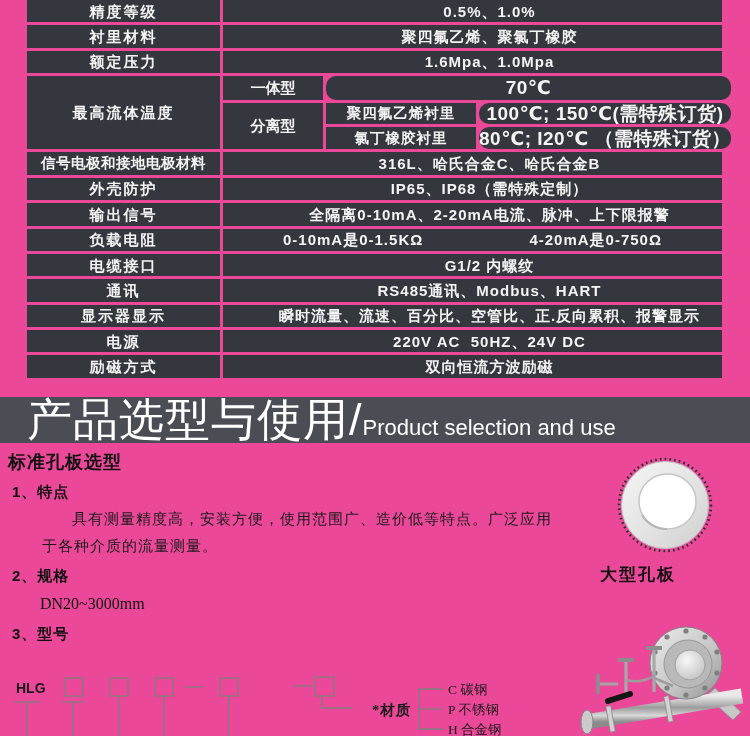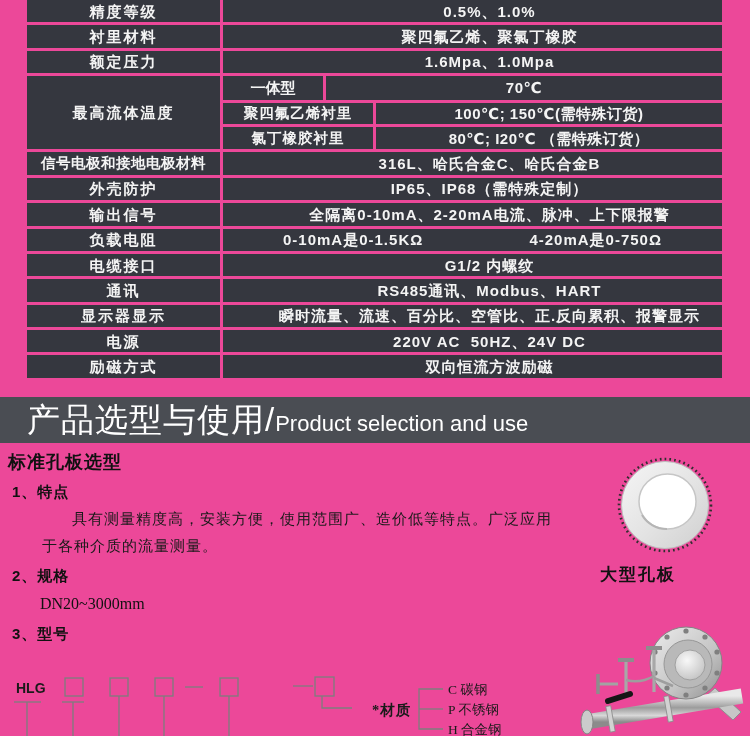--- a/index.html
+++ b/index.html
@@ -14,28 +14,28 @@
   .lab{width:193px;flex:none;letter-spacing:2px;}
   .lab.long{letter-spacing:0.5px;font-size:14.5px;}
   .val{flex:1;letter-spacing:1px;padding-left:34px;}
   .val.split{justify-content:space-between;padding:0 60px;gap:28px;}
   
   .tblock{display:flex;gap:3px;height:73.2px;flex:none;}
   .tblock-right{flex:1;display:flex;flex-direction:column;gap:3px;}
   .tsub{display:flex;gap:3px;flex:1;}
   .typecol{width:100px;flex:none;}
   .lining{width:150px;flex:none;letter-spacing:1px;font-size:14.5px;}
-  .temps{flex:1;font-size:15px;letter-spacing:0.5px;}
+  .temps{flex:1;font-size:19px;letter-spacing:0.5px;border-radius:10px;}
   .sep-wrap{flex:1;display:flex;flex-direction:column;gap:3px;}
   .sep-row{display:flex;gap:3px;flex:1;}
 
   
   .banner{position:absolute;left:0;top:397px;width:750px;height:46px;background:#4a4d53;
           display:flex;align-items:baseline;padding-left:27px;box-sizing:border-box;color:#fff;}
-  .banner-zh{font-size:33px;line-height:46px;letter-spacing:1px;font-weight:normal;}
+  .banner-zh{font-size:45px;line-height:46px;letter-spacing:1px;font-weight:normal;}
   .banner-en{font-size:22px;letter-spacing:0;}
 
   
   .h-sec{position:absolute;left:8px;top:450px;font-size:18px;font-weight:bold;color:#111;letter-spacing:1px;}
   .h-item{position:absolute;font-size:15px;font-weight:bold;color:#111;letter-spacing:1px;}
   .h-item.i1{left:12px;top:483px;}
   .h-item.i2{left:12px;top:567px;}
   .h-item.i3{left:12px;top:625px;}
   .para{position:absolute;font-family:"Liberation Serif","DejaVu Serif",serif;font-size:15px;color:#1a1a1a;letter-spacing:1px;}
   .para.l1{left:72px;top:510px;}
@@ -73,20 +73,21 @@
     </div>
 
     <div class="tblock">
       <div class="cell lab">最高流体温度</div>
       <div class="tblock-right">
         <div class="tsub">
           <div class="cell typecol">一体型</div>
           <div class="cell temps">70℃</div>
         </div>
         <div class="tsub" style="flex:2;">
+          <div class="cell typecol">分离型</div>
           <div class="sep-wrap">
             <div class="sep-row">
               <div class="cell lining">聚四氟乙烯衬里</div>
               <div class="cell temps">100℃; 150℃(需特殊订货)</div>
             </div>
             <div class="sep-row">
               <div class="cell lining">氯丁橡胶衬里</div>
               <div class="cell temps">80℃; I20℃ （需特殊订货）</div>
             </div>
           </div>

